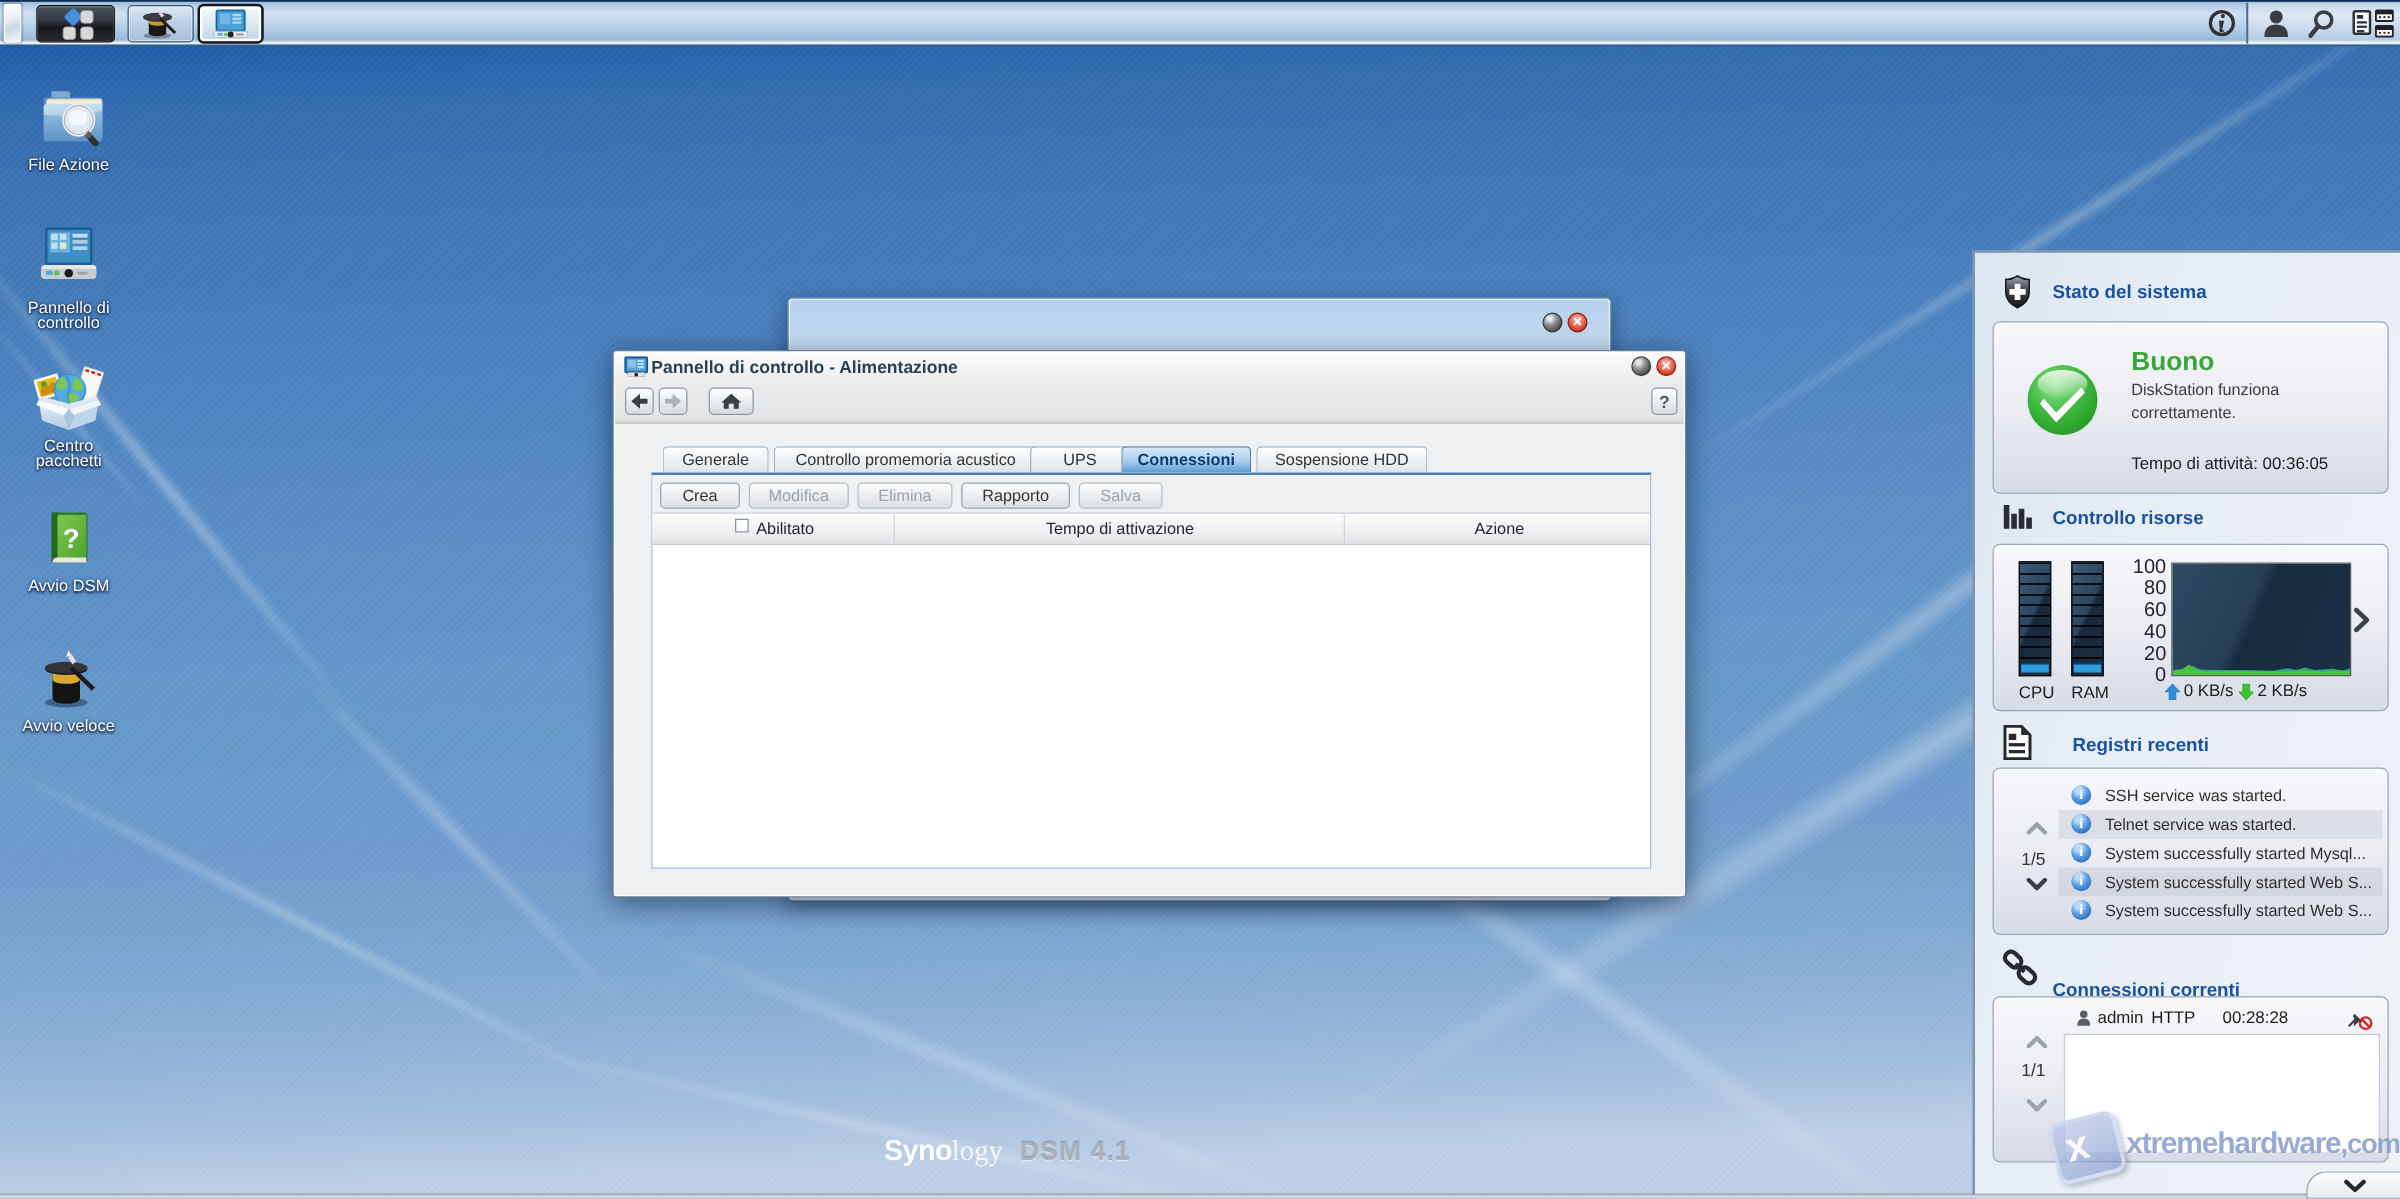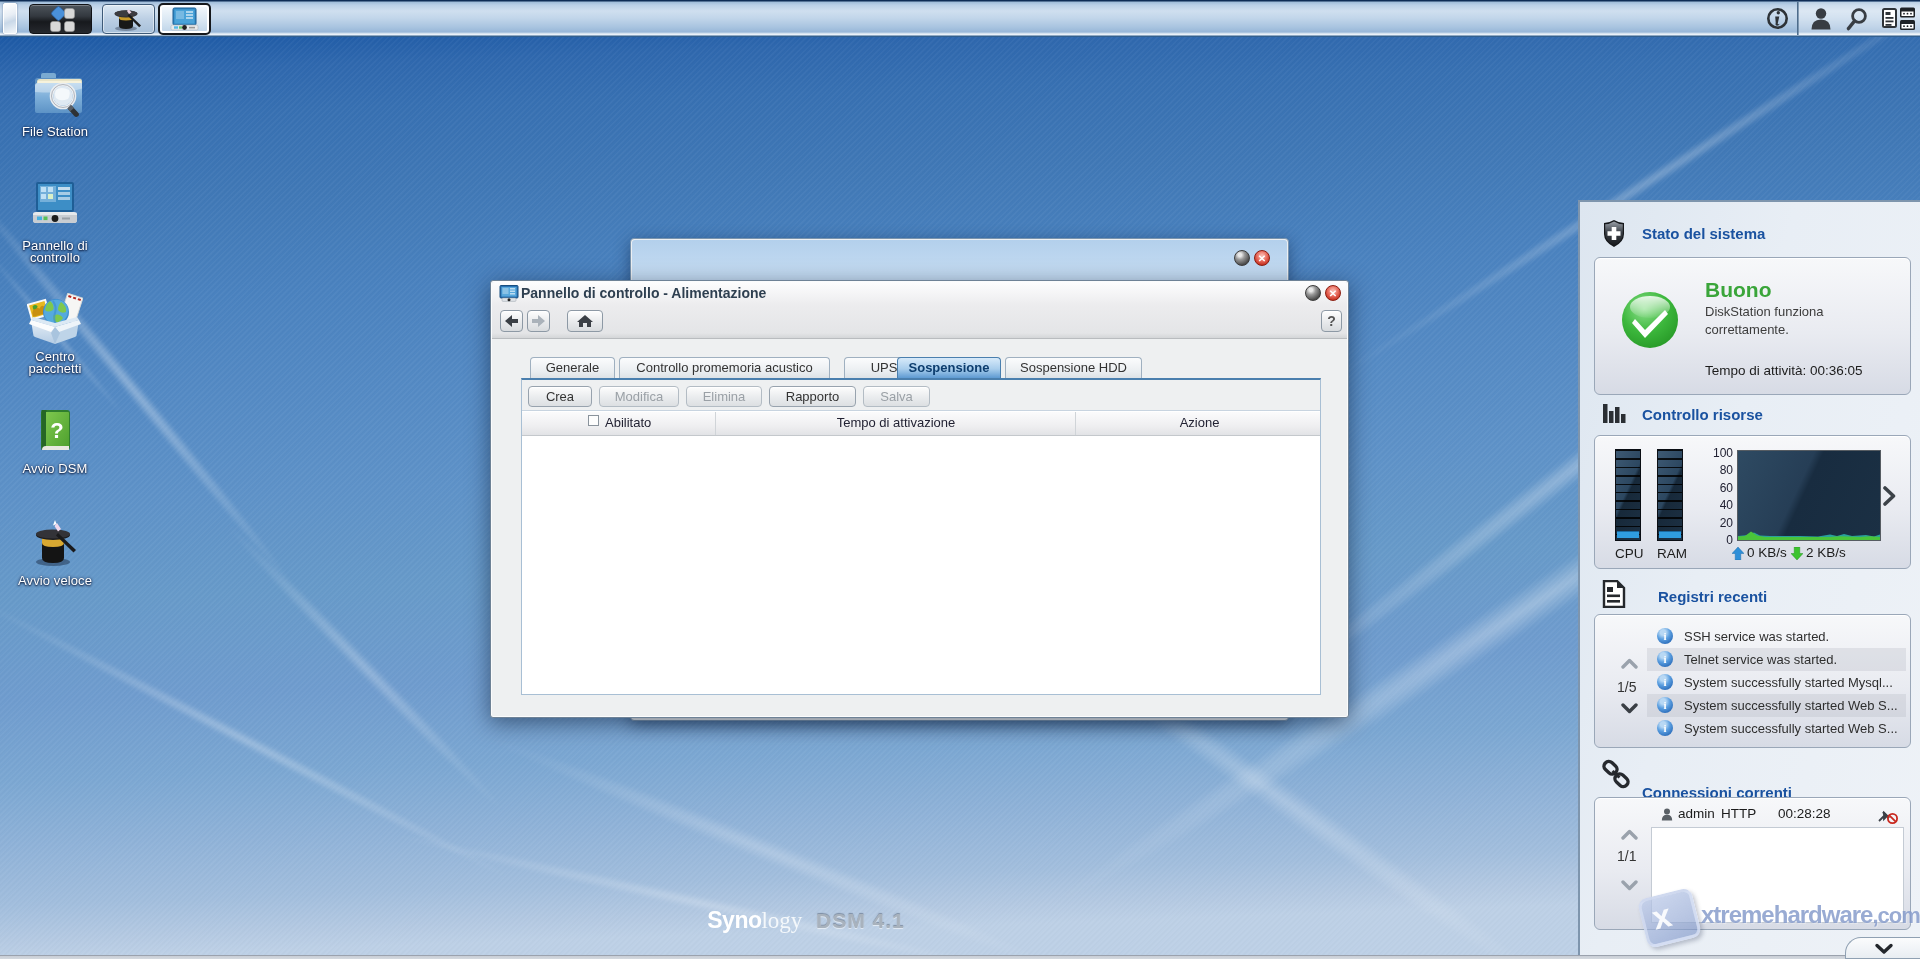--- a/index.html
+++ b/index.html
@@ -216,21 +216,21 @@
       <path d="M10 15 L53 15 L53 17 L10 17 Z" fill="#f6f2dc"></path>
       <path d="M7 20 Q7 17 10 17 L53 17 Q55 17 55 20 L54 44 Q54 47 51 47 L10 47 Q7 47 7 44 Z" fill="url(#fsg)"></path>
       <path d="M7 20 Q7 17 10 17 L53 17 Q55 17 55 20 L55 22 Q40 28 7 26 Z" fill="rgba(255,255,255,.35)"></path>
       <circle cx="35" cy="30" r="11.5" fill="none" stroke="#e9edf1" stroke-width="3.6"></circle>
       <circle cx="35" cy="30" r="11.5" fill="none" stroke="#8a9099" stroke-width="1" opacity=".6"></circle>
       <circle cx="35" cy="30" r="9.7" fill="#dfe9f2"></circle>
       <path d="M28 24 Q33 20 41 24 Q43 28 40 33 Q32 36 28 32 Q26 28 28 24 Z" fill="#f4f8fb"></path>
       <path d="M43 39 L50 46.5 Q52 48.5 50 50.3 Q48 52 46.3 50 L39.5 42.5 Z" fill="#2e3236"></path>
       <path d="M43 39 L46 42 L42 45.5 L39.5 42.5 Z" fill="#585f66"></path>
     </svg>
-    <div class="lbl">File Station</div>
+    <div class="lbl">File Azione</div>
   </div>
   <div class="dicon" style="left:0; top:178px;">
     <svg class="ic" width="56" height="56" viewBox="0 0 56 56">
       <rect x="9" y="4" width="38" height="30" rx="2" fill="#1f5e96"></rect>
       <rect x="11" y="6" width="34" height="26" fill="#3d8ec6"></rect>
       <rect x="13" y="8" width="16" height="16" fill="rgba(220,240,255,.35)"></rect>
       <rect x="14" y="9" width="5" height="5" fill="#bfe0f5"></rect>
         <rect x="21" y="9" width="5" height="5" fill="#bfe0f5"></rect>
       <rect x="14" y="16" width="5" height="5" fill="#bfe0f5"></rect>
         <rect x="21" y="16" width="5" height="5" fill="#d8f0c8"></rect>
@@ -344,22 +344,22 @@
       <svg width="34" height="20" viewBox="0 0 34 20">
           <path d="M17 4 L25 11 L23 11 L23 16 L19 16 L19 12 L15 12 L15 16 L11 16 L11 11 L9 11 Z" fill="#3a3f45"></path>
         </svg>
     </div>
     <div class="navbtn" style="left:829px; width:21px; font-size:14px; font-weight:bold; color:#555; text-align:center; line-height:20px;">?</div>
   </div>
   <div class="content" style="position:absolute; left:1px; top:59px; right:1px; bottom:1px; background:#eef0f1; border-radius:0 0 3px 3px;">
 
     <div class="tab" style="left:38px; width:85px;">Generale</div>
     <div class="tab" style="left:127px; width:211px;">Controllo promemoria acustico</div>
-    <div class="tab" style="left:352px; width:80px;">UPS</div>
-    <div class="tab active" style="left:405px; width:104px;">Sospensione</div>
+    <div class="tab" style="left:332px; width:80px;">UPS</div>
+    <div class="tab active" style="left:405px; width:104px;">Connessioni</div>
     <div class="tab" style="left:513px; width:137px;">Sospensione HDD</div>
 
     <div style="position:absolute; left:29px; top:38px; width:800px; height:317px; background:#fff; border:1px solid #a8bfd4; border-top:2px solid #4a7fae;">
       <div style="position:absolute; left:0; top:0; width:100%; height:31px; background:#eef0f1; border-bottom:1px solid #c8d4e0;">
         <div class="sbtn" style="left:6px; top:6px; width:64px;">Crea</div>
         <div class="sbtn dis" style="left:77px; top:6px; width:80px;">Modifica</div>
         <div class="sbtn dis" style="left:164px; top:6px; width:76px;">Elimina</div>
         <div class="sbtn" style="left:247px; top:6px; width:87px;">Rapporto</div>
         <div class="sbtn dis" style="left:341px; top:6px; width:67px;">Salva</div>
       </div>
@@ -414,21 +414,21 @@
   <svg style="position:absolute; left:22px; top:200px;" width="26" height="24" viewBox="0 0 26 24">
     <rect x="1" y="2" width="4.5" height="19" fill="#2a2e33"></rect>
     <rect x="7" y="9" width="4.5" height="12" fill="#2a2e33"></rect>
     <rect x="13" y="5" width="4.5" height="16" fill="#2a2e33"></rect>
     <rect x="19" y="12" width="4.5" height="9" fill="#2a2e33"></rect>
   </svg>
   <div class="shead" style="top:204px;">Controllo risorse</div>
   <div class="sbox" style="top:233px; height:134px;">
     <div class="gauge" style="position:absolute; left:20px; top:13px;"></div>
     <div class="gauge" style="position:absolute; left:62px; top:13px;"></div>
-    <div style="position:absolute; left:108px; top:9px; width:30px; text-align:right; font-size:12px; color:#223; line-height:17.4px;">100<br>80<br>60<br>40<br>20<br>0</div>
+    <div style="position:absolute; left:108px; top:9px; width:30px; text-align:right; font-size:16px; color:#223; line-height:17.4px;">100<br>80<br>60<br>40<br>20<br>0</div>
     <div id="netgraph" style="position:absolute; left:142px; top:14px; width:144px; height:91px; border:1px solid #565c62; background:linear-gradient(115deg,#2e4a62 0,#263e56 42%,#182c40 47%,#1b3044 100%);">
       <svg width="142" height="89" viewBox="0 0 142 89" style="position:absolute; left:0; top:0;">
         <path d="M0 85 L10 84 L16 81.5 L22 84.5 L32 85 L62 85 L80 85.5 L92 83.5 L99 85 L106 83 L114 85 L128 84 L136 85.5 L142 83.5 L142 89 L0 89 Z" fill="#2aa8a0" opacity=".95"></path>
         <path d="M0 85.5 L7 85 L13 80.5 L19 84.5 L27 86 L62 86 L92 86 L102 85.2 L122 86 L132 85.2 L142 86 L142 89 L0 89 Z" fill="#4ac43a"></path>
       </svg>
     </div>
     <svg style="position:absolute; left:287px; top:50px;" width="14" height="20" viewBox="0 0 14 20">
         <path d="M3 2 L11.5 10 L3 18" fill="none" stroke="#3c4248" stroke-width="3.6" stroke-linecap="round" stroke-linejoin="round"></path>
       </svg>
     <div style="position:absolute; left:20px; top:110px; font-size:13.5px; color:#1c1c1c;">CPU</div>

